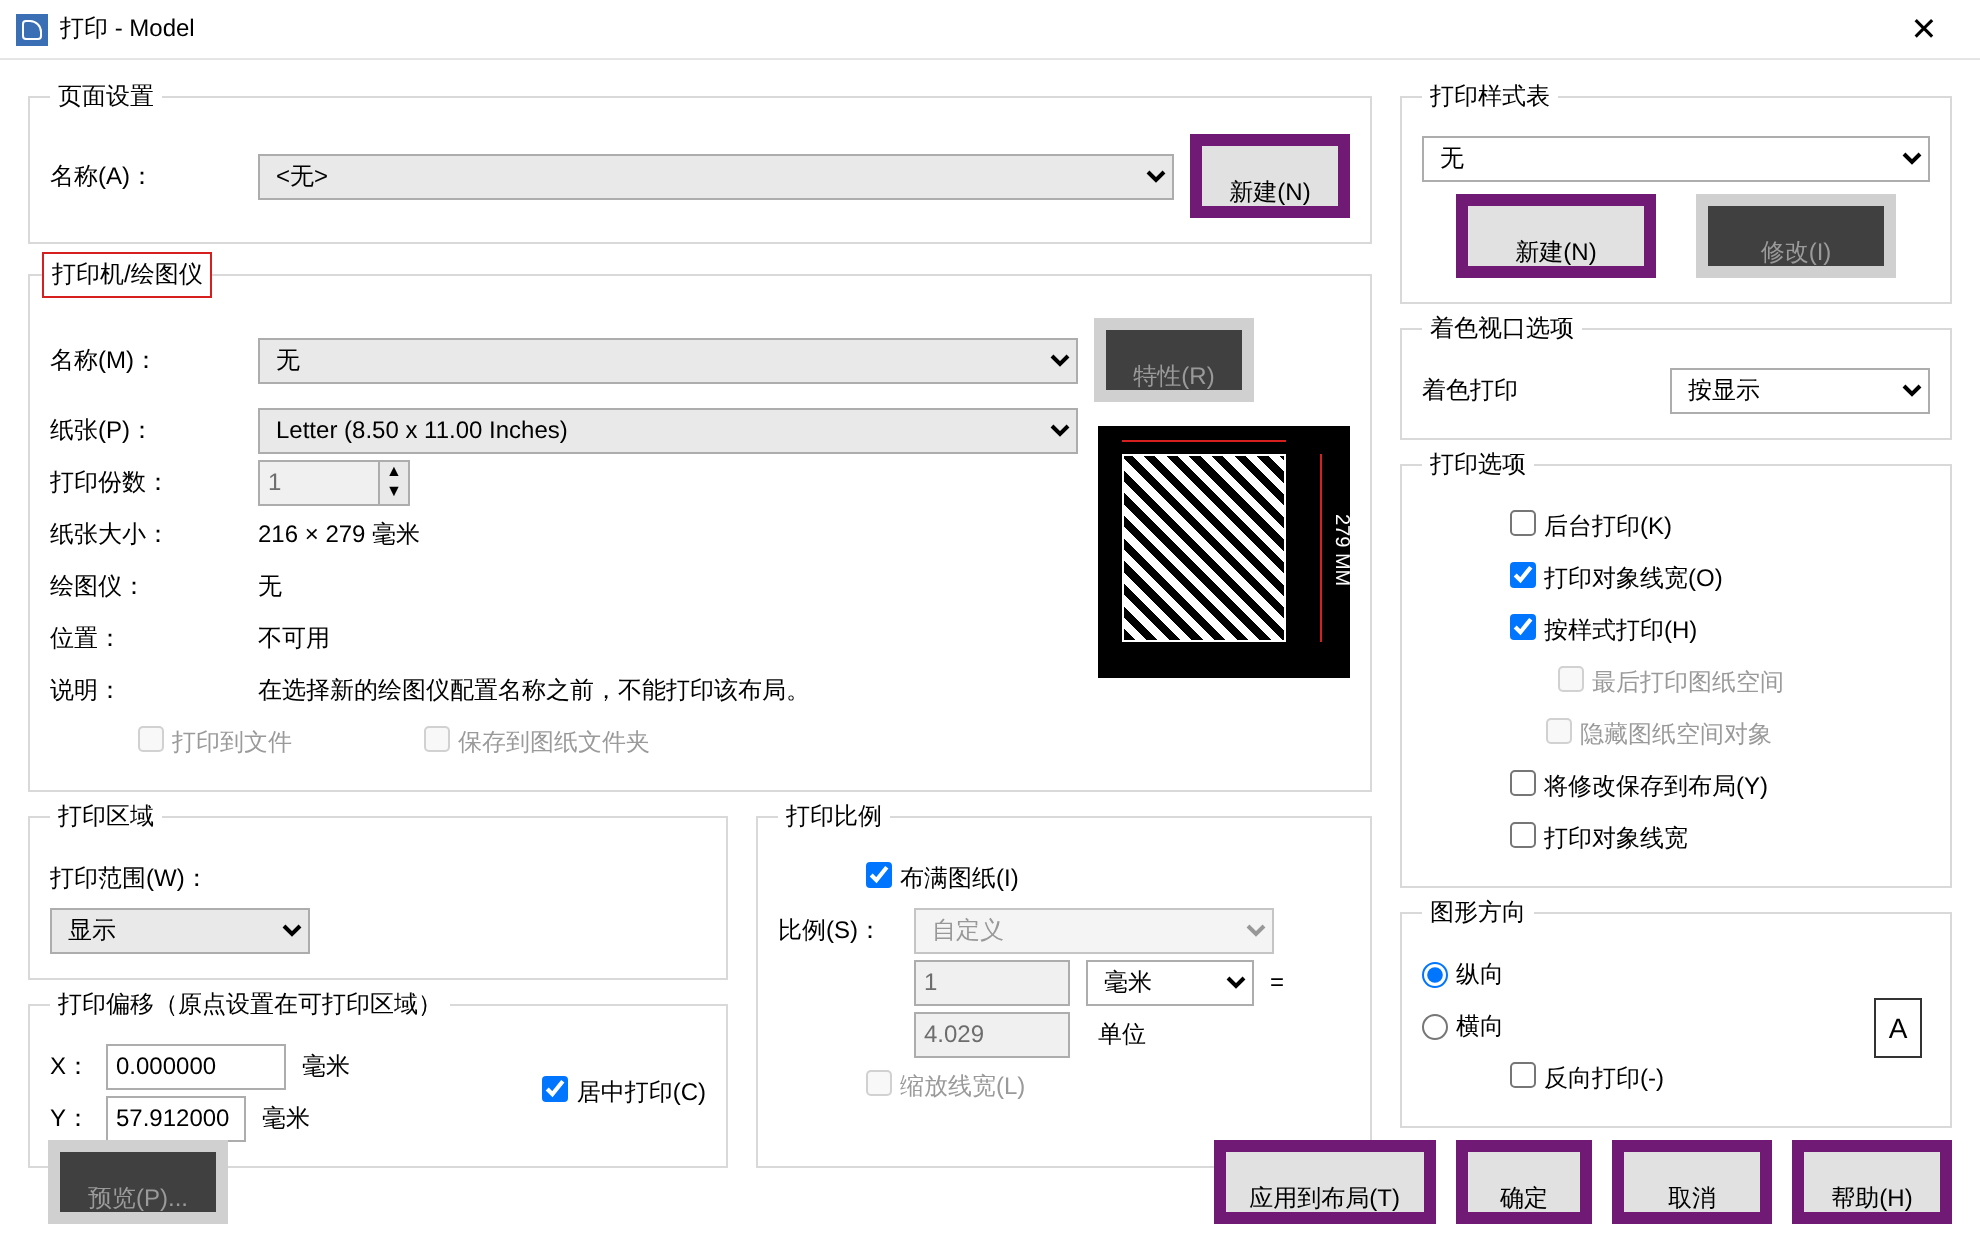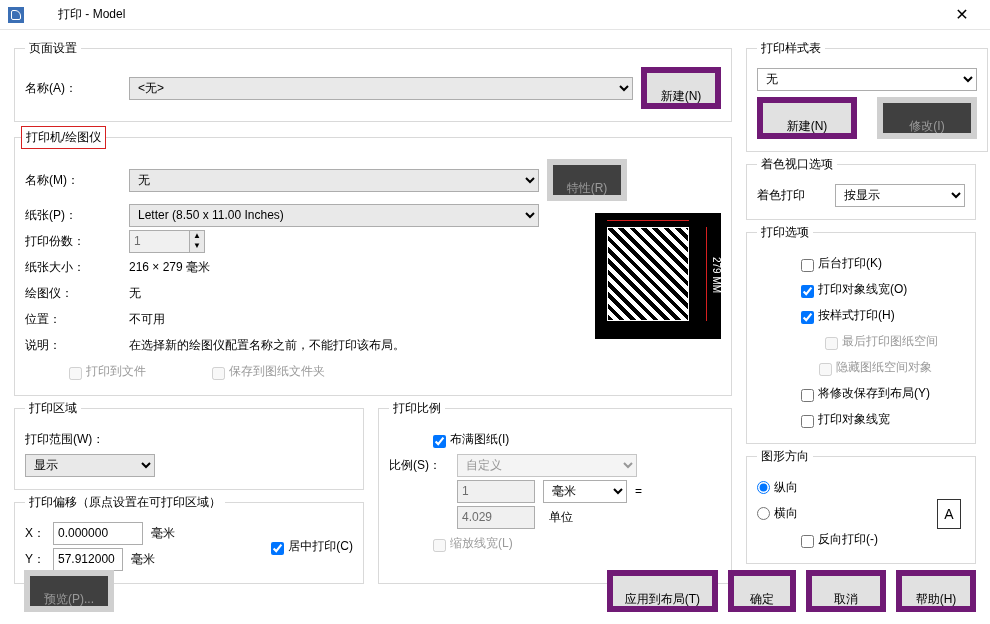--- a/index.html
+++ b/index.html
@@ -1,42 +1,42 @@
 <!DOCTYPE html>
 <html><head>
 <meta charset="utf-8">
 <style>
 * { box-sizing: border-box; font-family: "Microsoft YaHei", "SimSun", sans-serif; font-size: 12px; }
 body { margin: 0; background: #fff; width: 990px; height: 624px; overflow: hidden; }
 .titlebar { height: 30px; background: #fff; border-bottom: 1px solid #e5e5e5; display: flex; align-items: center; padding: 0 8px; }
 .titlebar .logo { width: 16px; height: 16px; background: #3b6fb5; display: inline-block; margin-right: 6px; position: relative; }
 .titlebar .logo::after { content: ""; position: absolute; left: 3px; top: 3px; width: 8px; height: 8px; border: 1.5px solid #fff; border-radius: 2px 6px 2px 2px; }
-.titlebar .title { flex: 1; margin-left: 28px; }
+.titlebar .title { flex: 1; }
 .titlebar .close { width: 40px; text-align: center; font-size: 16px; cursor: pointer; }
 .content { padding: 10px 14px 10px 14px; display: flex; gap: 14px; }
 .left { flex: 1; display: flex; flex-direction: column; gap: 4px; }
-.right { width: 230px; display: flex; flex-direction: column; gap: 4px; }
+.right { width: 276px; display: flex; flex-direction: column; gap: 4px; }
 fieldset { border: 1px solid #d9d9d9; padding: 8px 10px 10px 10px; margin: 0; position: relative; }
 fieldset.highlight > legend { border: 1px solid #d62020; padding: 2px 4px; margin-left: -4px; }
 legend { padding: 0 4px; }
 .row { display: flex; align-items: center; gap: 8px; min-height: 24px; margin: 2px 0; }
 .lbl { width: 96px; flex-shrink: 0; }
 .lbl-sm { width: 60px; flex-shrink: 0; }
 select, input[type=text] { height: 23px; border: 1px solid #adadad; background: #fff; padding: 0 4px; font-family: inherit; }
 select { background: #e9e9e9; }
 select.light { background: #fff; }
 select:disabled, input:disabled { background: #f0f0f0; color: #6d6d6d; }
 .btn { height: 24px; min-width: 68px; padding: 15px 12px; background: #e1e1e1; border: 6px solid #701a75; cursor: pointer; font-family: inherit; }
 .btn:disabled { color: #9a9a9a; background: #404040; border-color: #d0d0d0; cursor: default; }
 .btn-wide { min-width: 100px; }
 .spin { display: inline-flex; }
 .spin input { width: 60px; border-right: none; }
 .spin .arrows { width: 16px; border: 1px solid #adadad; display: flex; flex-direction: column; background: #e9e9e9; }
 .spin .arrows span { flex: 1; text-align: center; line-height: 10px; font-size: 8px; cursor: pointer; }
-.chk { display: inline-flex; align-items: flex-end; gap: 4px; padding-left: 44px; }
+.chk { display: inline-flex; align-items: flex-start; gap: 4px; padding-left: 44px; }
 .chk input { margin: 0; width: 13px; height: 13px; }
 .chk.disabled { color: #9a9a9a; }
 .mid { display: flex; gap: 14px; }
 .mid fieldset { flex: 1; }
 .preview { width: 126px; height: 126px; background: #000; position: absolute; right: 10px; top: 64px; }
 .preview-inner { position: absolute; left: 12px; top: 14px; width: 92px; height: 100px; }
 .hatch { width: 82px; height: 94px; background: repeating-linear-gradient(45deg, #000 0 4px, #fff 4px 8px); border: 1px solid #fff; }
 .dim-h { position: absolute; top: -12px; left: 0; width: 82px; height: 10px; }
 .dim-h .line { position: absolute; top: 5px; left: 0; right: 0; border-top: 1px solid #d62020; }
 .dim-h .txt { position: absolute; left: 0; right: 0; top: -12px; text-align: center; color: #fff; font-size: 10px; }

